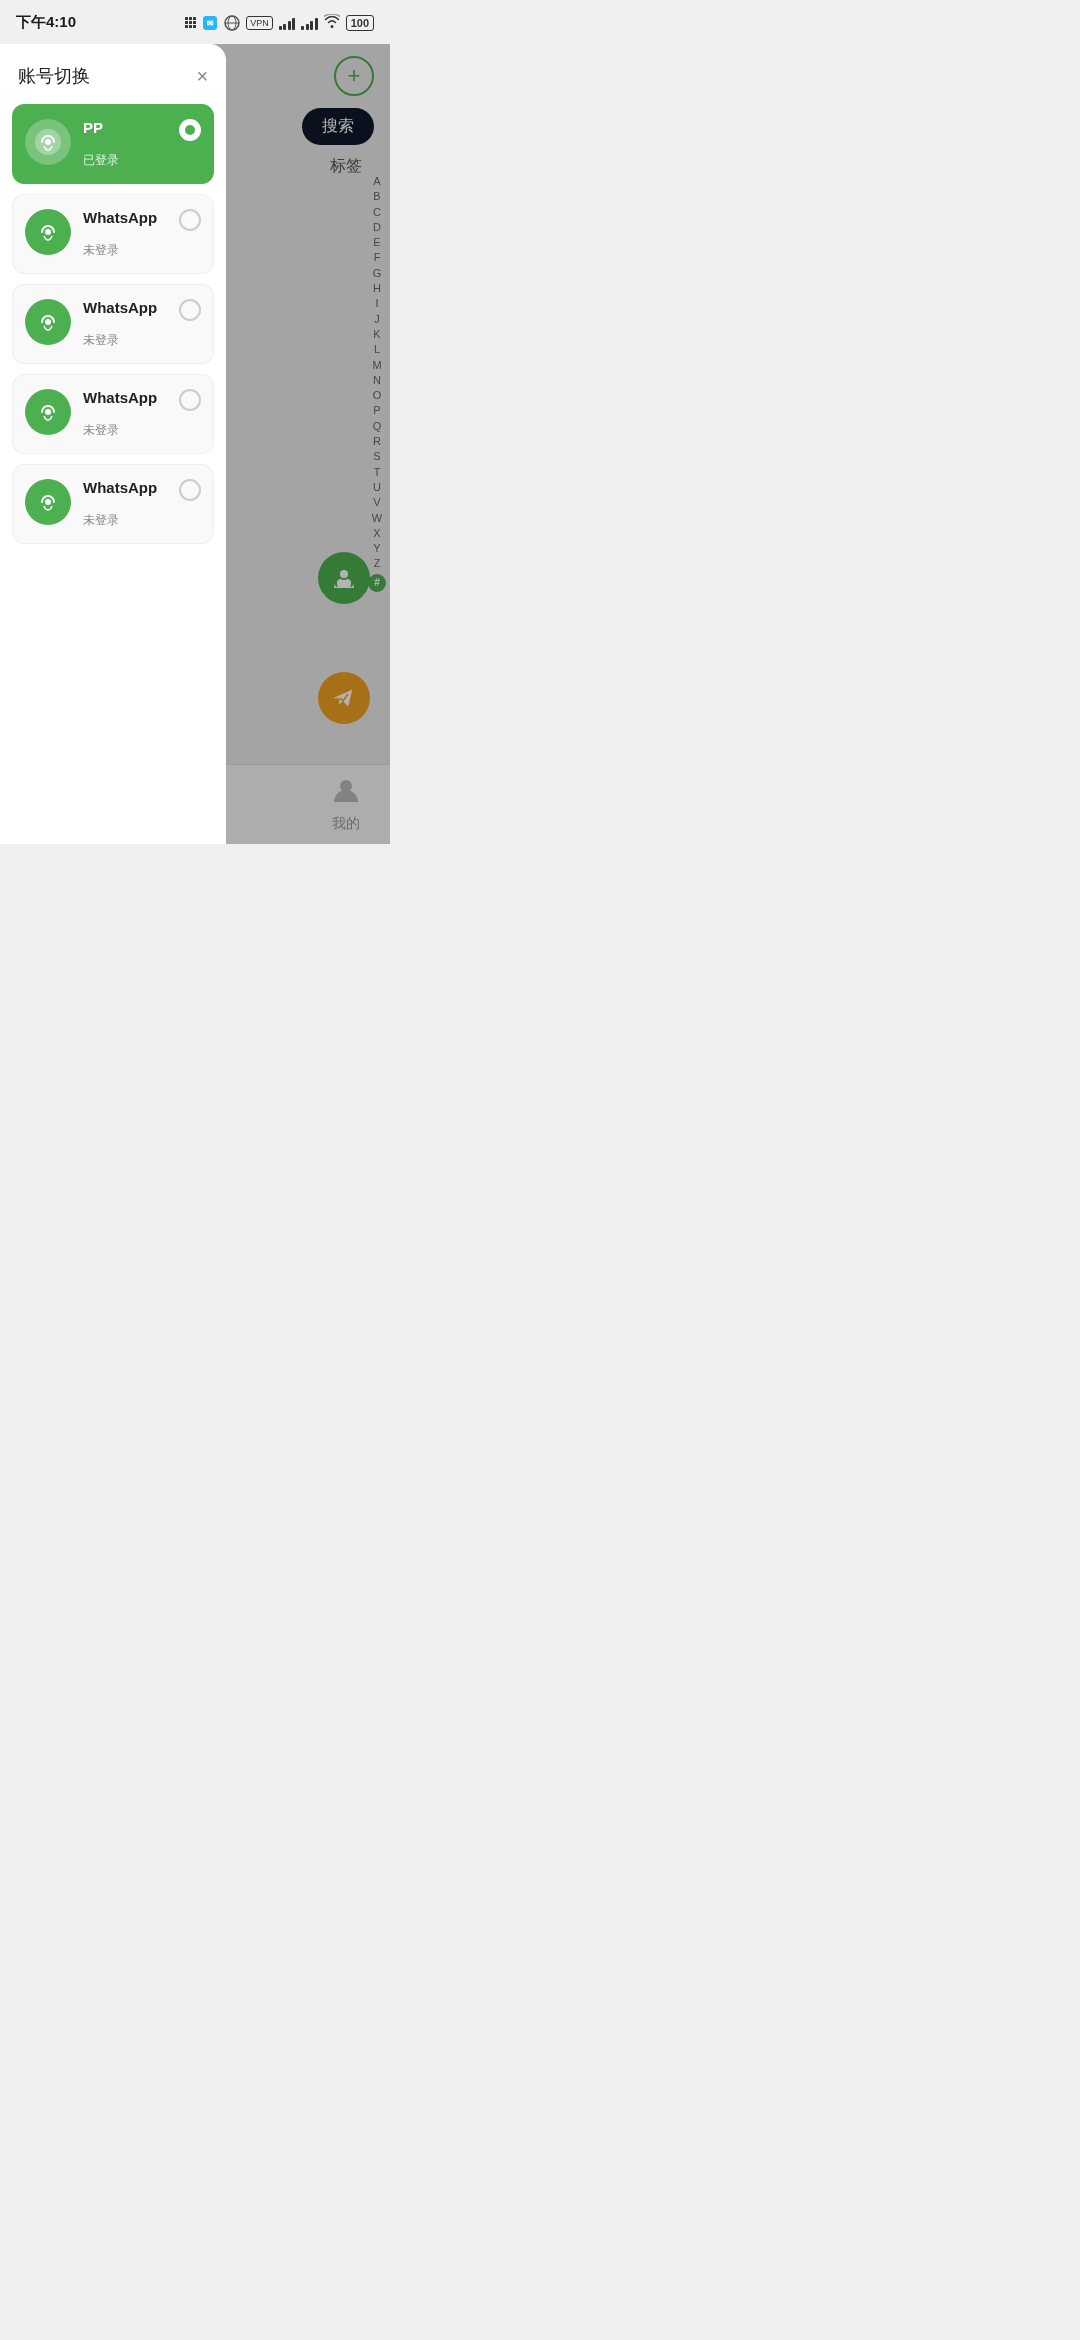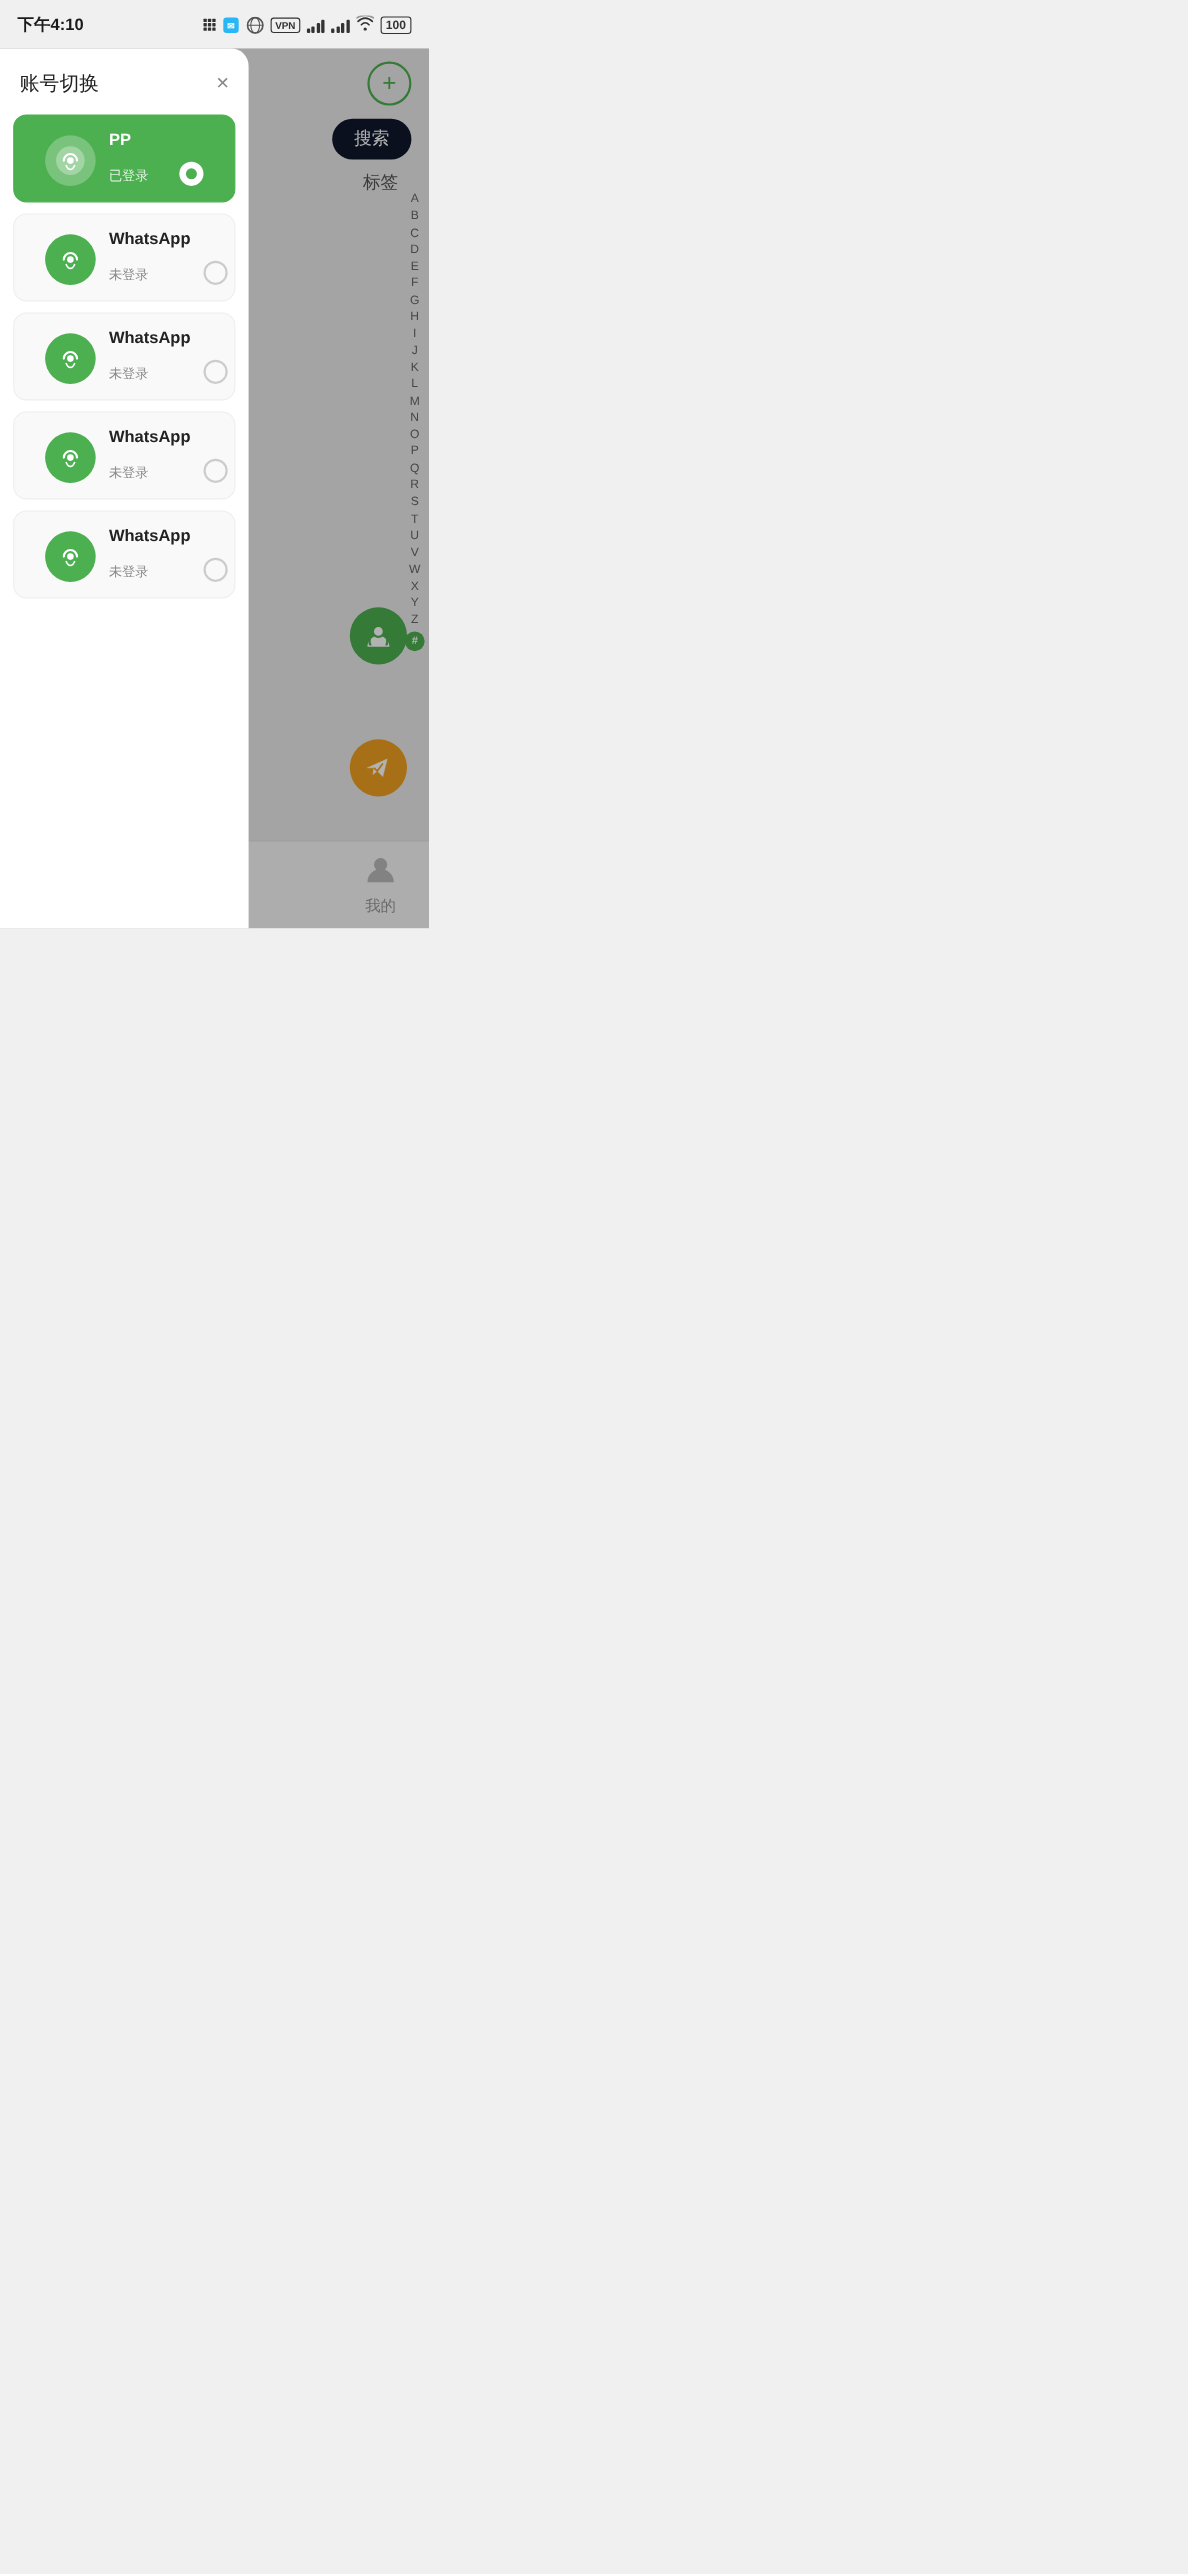--- a/index.html
+++ b/index.html
@@ -40,21 +40,21 @@
       grid-template-rows: repeat(3,3px);
       gap: 1px;
     }
     .status-icon-grid span {
       width: 3px; height: 3px;
       background: #333;
       border-radius: 0.5px;
     }
     .vpn-badge {
       font-size: 9px;
-      font-weight: 700;
+      font-weight: 400;
       border: 1.5px solid #333;
       border-radius: 3px;
       padding: 1px 3px;
       color: #333;
       text-align: right;
     }
     .signal-bars {
       display: flex;
       align-items: flex-end;
       gap: 1.5px;
@@ -264,22 +264,22 @@
     
     .account-list {
       padding: 0 12px;
       display: flex;
       flex-direction: column;
       gap: 10px;
     }
 
     .account-item {
       display: flex;
-      align-items: flex-end;
-      padding: 14px 28px;
+      align-items: flex-start;
+      padding: 14px 12px;
       border-radius: 12px;
       background: #f9f9f9;
       border: 1px solid #eee;
       gap: 12px;
       cursor: pointer;
     }
     .account-item.active {
       background: #4CAF50;
       border-color: #4CAF50;
     }

